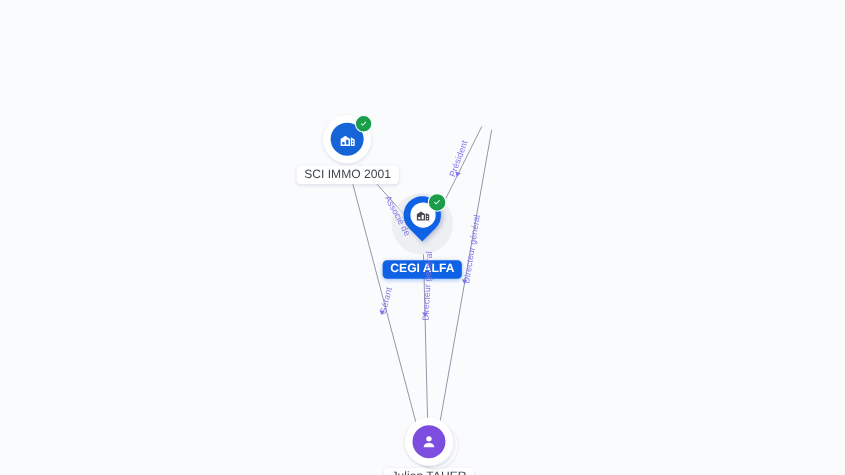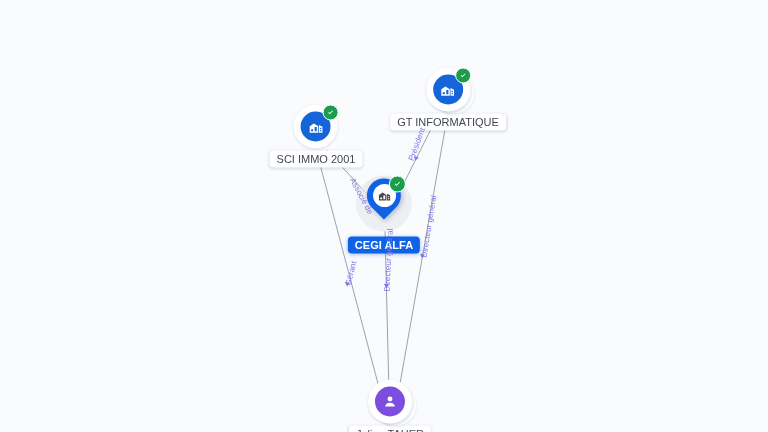--- a/index.html
+++ b/index.html
@@ -202,39 +202,20 @@
       </div>
       <div class="badge">
         <svg width="8" height="8" viewBox="0 0 24 24">
             <path fill="#ffffff" d="M9.6 17.2 4.8 12.4l1.7-1.7 3.1 3.1 7.9-7.9 1.7 1.7z"></path>
           </svg>
       </div>
     </div>
     <div class="label">SCI IMMO 2001</div>
   </div>
 
-  <div class="node" style="left:448px; top:99px;">
-    <div class="stack">
-      <div class="card c3"></div>
-      <div class="card c2"></div>
-      <div class="card c1"></div>
-      <div class="disc company">
-        <svg width="17" height="17" viewBox="0 0 24 24">
-          <path fill="#ffffff" d="M3 20V11l6-4 6 4v9H3zm2-2h3v-3H5v3zm5 0h3v-6h-3v6z"></path>
-          <path fill="#ffffff" d="M16 20V9l5 2.6V20h-5zm1.6-2h1.8v-1.8h-1.8V18zm0-3.2h1.8V13h-1.8v1.8z"></path>
-        </svg>
-      </div>
-      <div class="badge">
-        <svg width="8" height="8" viewBox="0 0 24 24">
-            <path fill="#ffffff" d="M9.6 17.2 4.8 12.4l1.7-1.7 3.1 3.1 7.9-7.9 1.7 1.7z"></path>
-          </svg>
-      </div>
-    </div>
-    <div class="label">GT INFORMATIQUE</div>
-  </div>
 
   <div class="node" style="left:384px; top:213px;">
     <div class="pin-wrap">
       <div class="halo"></div>
       <div class="pin">
         <div class="pin-inner">
           <svg width="15" height="15" viewBox="0 0 24 24">
             <path fill="#45484d" d="M3 20V11l6-4 6 4v9H3zm2-2h3v-3H5v3zm5 0h3v-6h-3v6z"></path>
             <path fill="#45484d" d="M16 20V9l5 2.6V20h-5zm1.6-2h1.8v-1.8h-1.8V18zm0-3.2h1.8V13h-1.8v1.8z"></path>
           </svg>

